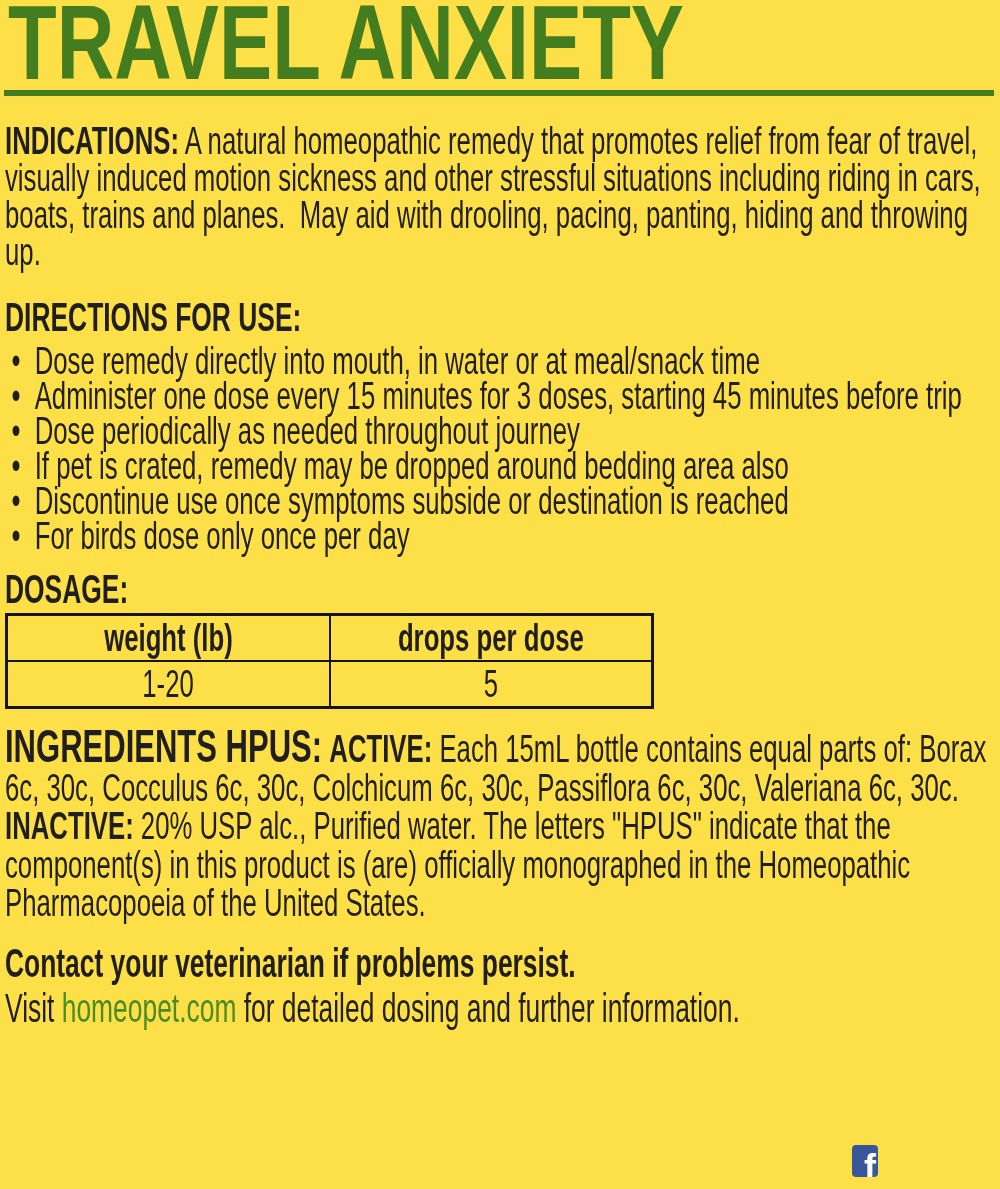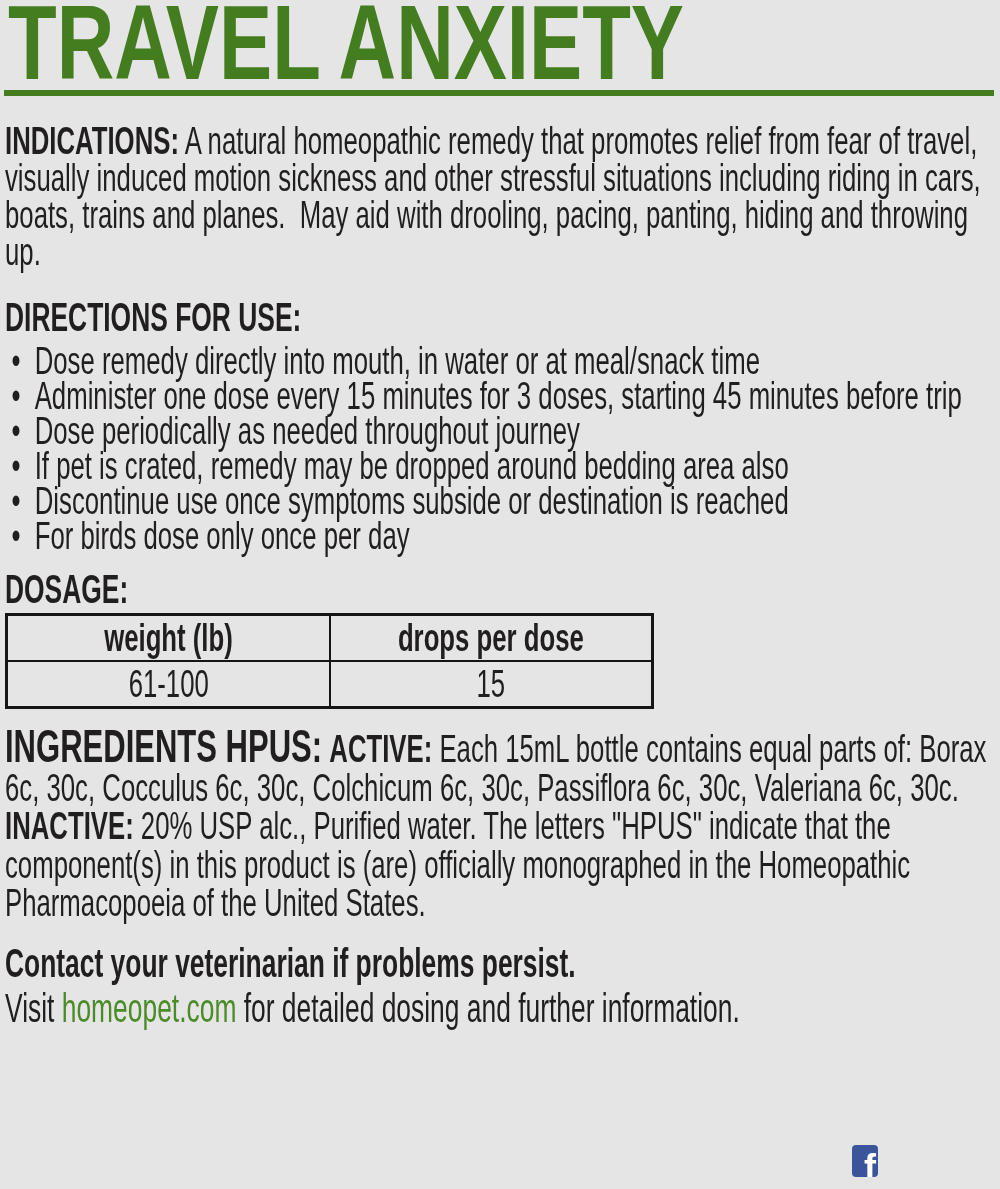--- a/index.html
+++ b/index.html
@@ -1,21 +1,21 @@
 <!DOCTYPE html>
 <html><head>
 <meta charset="utf-8">
 <style>
   * { margin:0; padding:0; box-sizing:border-box; }
   html,body { background:#ffffff; }
   .page {
     position:relative;
     width:1000px;
     height:1189px;
-    background:#e5e5e5;
+    background:#fde047;
     overflow:hidden;
     font-family:"Liberation Sans", sans-serif;
     color:#211e1f;
   }
   
   .cz { transform:scaleX(0.66); transform-origin:0 0; width:151.5%; }
   .b  { font-weight:bold; }
 
   .title-svg { display:block; }
   .title-text { font-family:"Liberation Sans", sans-serif; font-weight:bold; fill:#447d1f; }
@@ -106,22 +106,22 @@
     <colgroup>
         <col style="width:323px">
         <col style="width:323px">
       </colgroup>
     <tbody>
         <tr>
       <th><span class="ct">weight (lb)</span></th>
       <th><span class="ct">drops per dose</span></th>
     </tr>
     <tr>
-      <td><span class="ct">61-100</span></td>
-      <td><span class="ct">15</span></td>
+      <td><span class="ct">1-20</span></td>
+      <td><span class="ct">5</span></td>
     </tr>
   </tbody>
     </table>
 
   <p class="cz ingredients"><span class="ing-head">INGREDIENTS HPUS:</span> <span class="b">ACTIVE:</span> <span>Each 15mL bottle contains equal parts of: Borax 6c, 30c, Cocculus 6c, 30c, Colchicum 6c, 30c, Passiflora 6c, 30c, Valeriana 6c, 30c.</span> <span class="b">INACTIVE:</span> <span>20% USP alc., Purified water. The letters "HPUS" indicate that the component(s) in this product is (are) officially monographed in the Homeopathic Pharmacopoeia of the United States.</span></p>
 
   <p class="cz contact">Contact your veterinarian if problems persist.</p>
 
   <p class="cz visit"><span>Visit </span><a class="green-link">homeopet.com</a><span> for detailed dosing and further information.</span></p>
 

